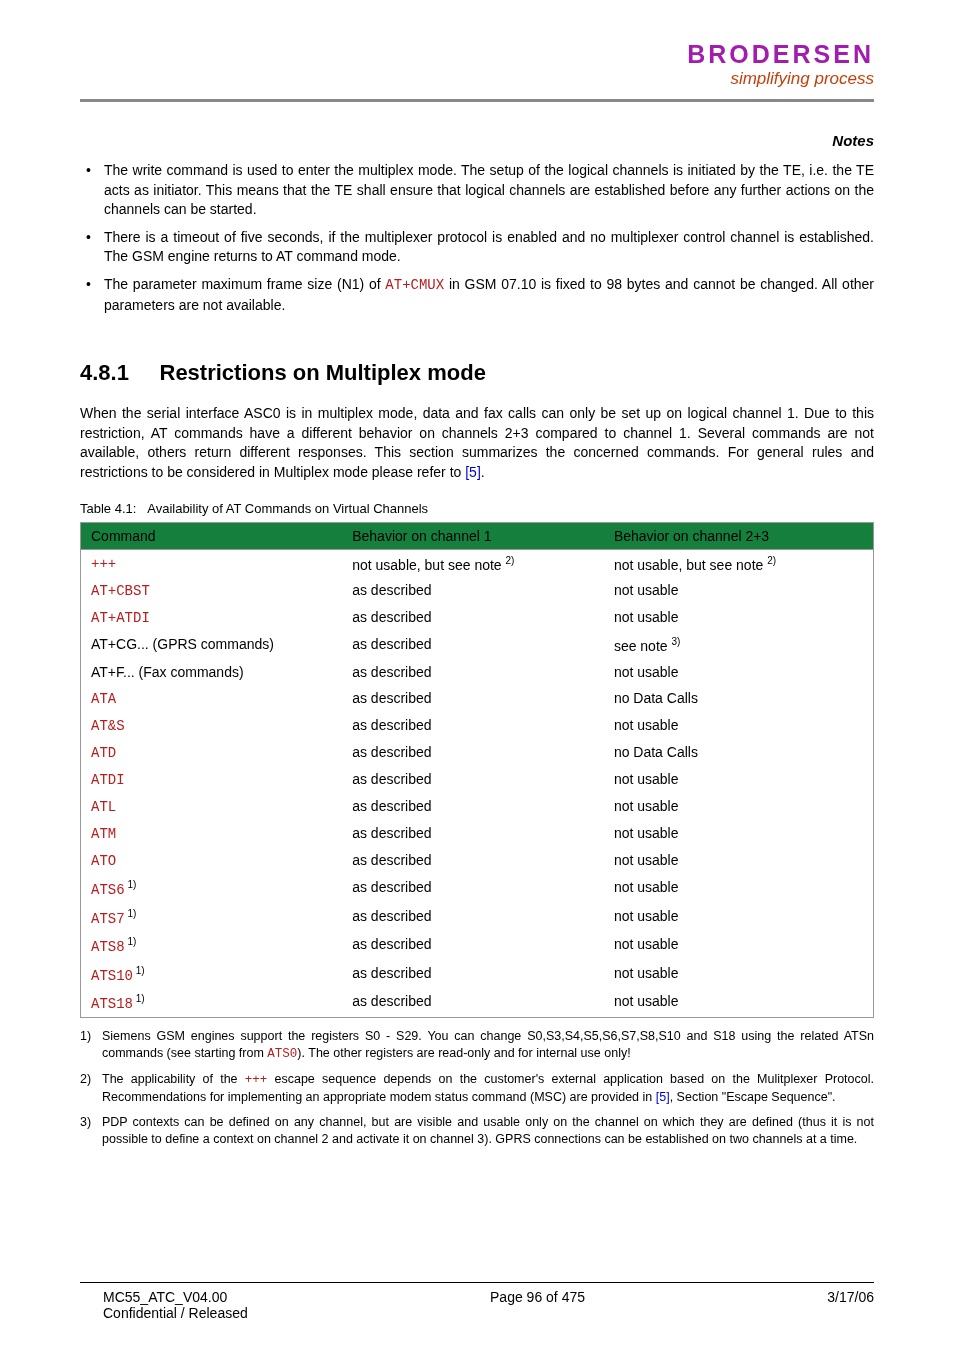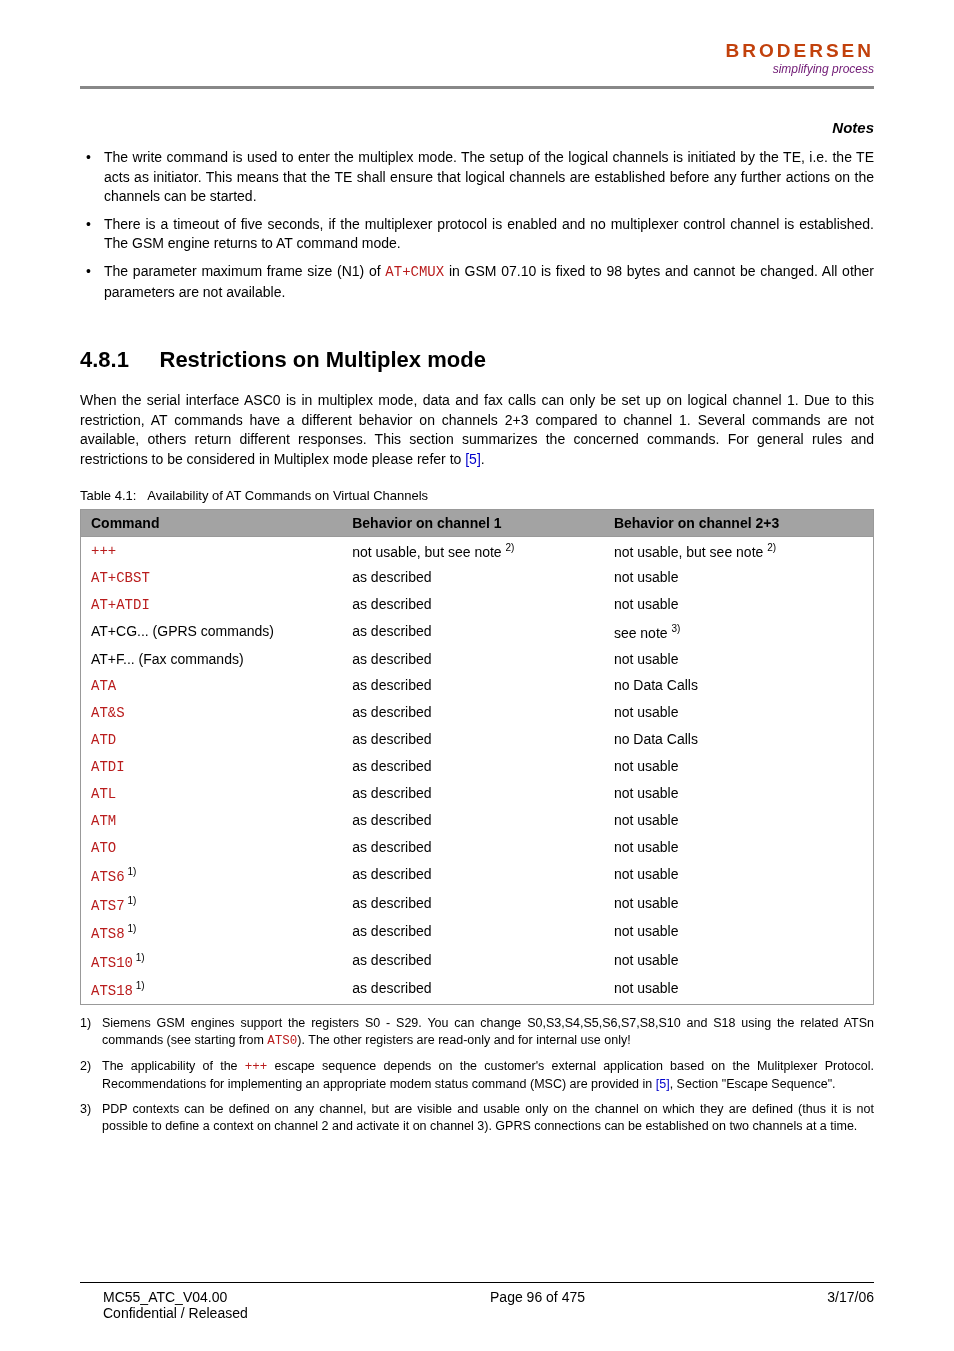--- a/index.html
+++ b/index.html
@@ -1,35 +1,35 @@
 <!DOCTYPE html>
 <html><head>
   <meta charset="utf-8">
   <style>
     * { margin: 0; padding: 0; box-sizing: border-box; }
     body { font-family: Arial, Helvetica, sans-serif; font-size: 14px; color: #000; background: #fff; width: 954px; min-height: 1351px; position: relative; }
     .page { padding: 40px 80px 0 80px; }
     .header { display: flex; justify-content: flex-end; margin-bottom: 10px; }
     .logo-area { text-align: right; }
-    .logo-text { font-family: Arial Black, Arial, sans-serif; font-weight: 900; font-size: 19px; letter-spacing: 3px; color: #c2410c; }
-    .tagline { font-size: 12px; color: #701a75; font-style: italic; margin-top: 0px; }
+    .logo-text { font-family: Arial Black, Arial, sans-serif; font-weight: 900; font-size: 25px; letter-spacing: 3px; color: #a21caf; }
+    .tagline { font-size: 17px; color: #c2410c; font-style: italic; margin-top: 0px; }
     .header-rule { border: none; border-top: 3px solid #888; margin-bottom: 30px; }
     .notes-heading { font-weight: bold; font-style: italic; font-size: 15px; margin-bottom: 12px; text-align: right; }
     .notes-list { list-style: none; margin-left: 0; }
     .notes-list li { position: relative; padding-left: 24px; margin-bottom: 8px; line-height: 1.4; text-align: justify; }
     .notes-list li::before { content: "•"; position: absolute; left: 6px; top: 0; }
     .monoblue { font-family: "Courier New", monospace; color: #b91c1c; }
     .section-heading { font-size: 22px; font-weight: bold; margin-top: 45px; margin-bottom: 18px; }
     .body-text { line-height: 1.4; text-align: justify; margin-bottom: 18px; }
     .link-blue { color: #0000cc; }
     .table-caption { font-size: 13px; margin-bottom: 6px; }
     .table-caption b { font-weight: normal; }
     table.at-table { width: 100%; border-collapse: collapse; border: 1px solid #999; margin-bottom: 10px; }
     table.at-table th, table.at-table td { text-align: left; padding: 5px 10px; font-size: 14px; vertical-align: top; }
-    table.at-table th { font-weight: bold; background: #a3a3a3; border-bottom: 1px solid #999; }
+    table.at-table th { font-weight: normal; background: #15803d; border-bottom: 1px solid #999; }
     table.at-table td { border: none; }
     table.at-table .col1 { width: 33%; }
     table.at-table .col2 { width: 33%; }
     table.at-table .col3 { width: 34%; }
     .sup { font-size: 10px; vertical-align: super; }
     .footnotes { font-size: 12.5px; line-height: 1.35; text-align: justify; }
     .footnotes .fn { display: flex; margin-bottom: 8px; }
     .footnotes .fn-num { width: 22px; flex-shrink: 0; }
     .footnotes .fn-text { flex: 1; }
     .footer { position: absolute; bottom: 30px; left: 80px; right: 80px; }

